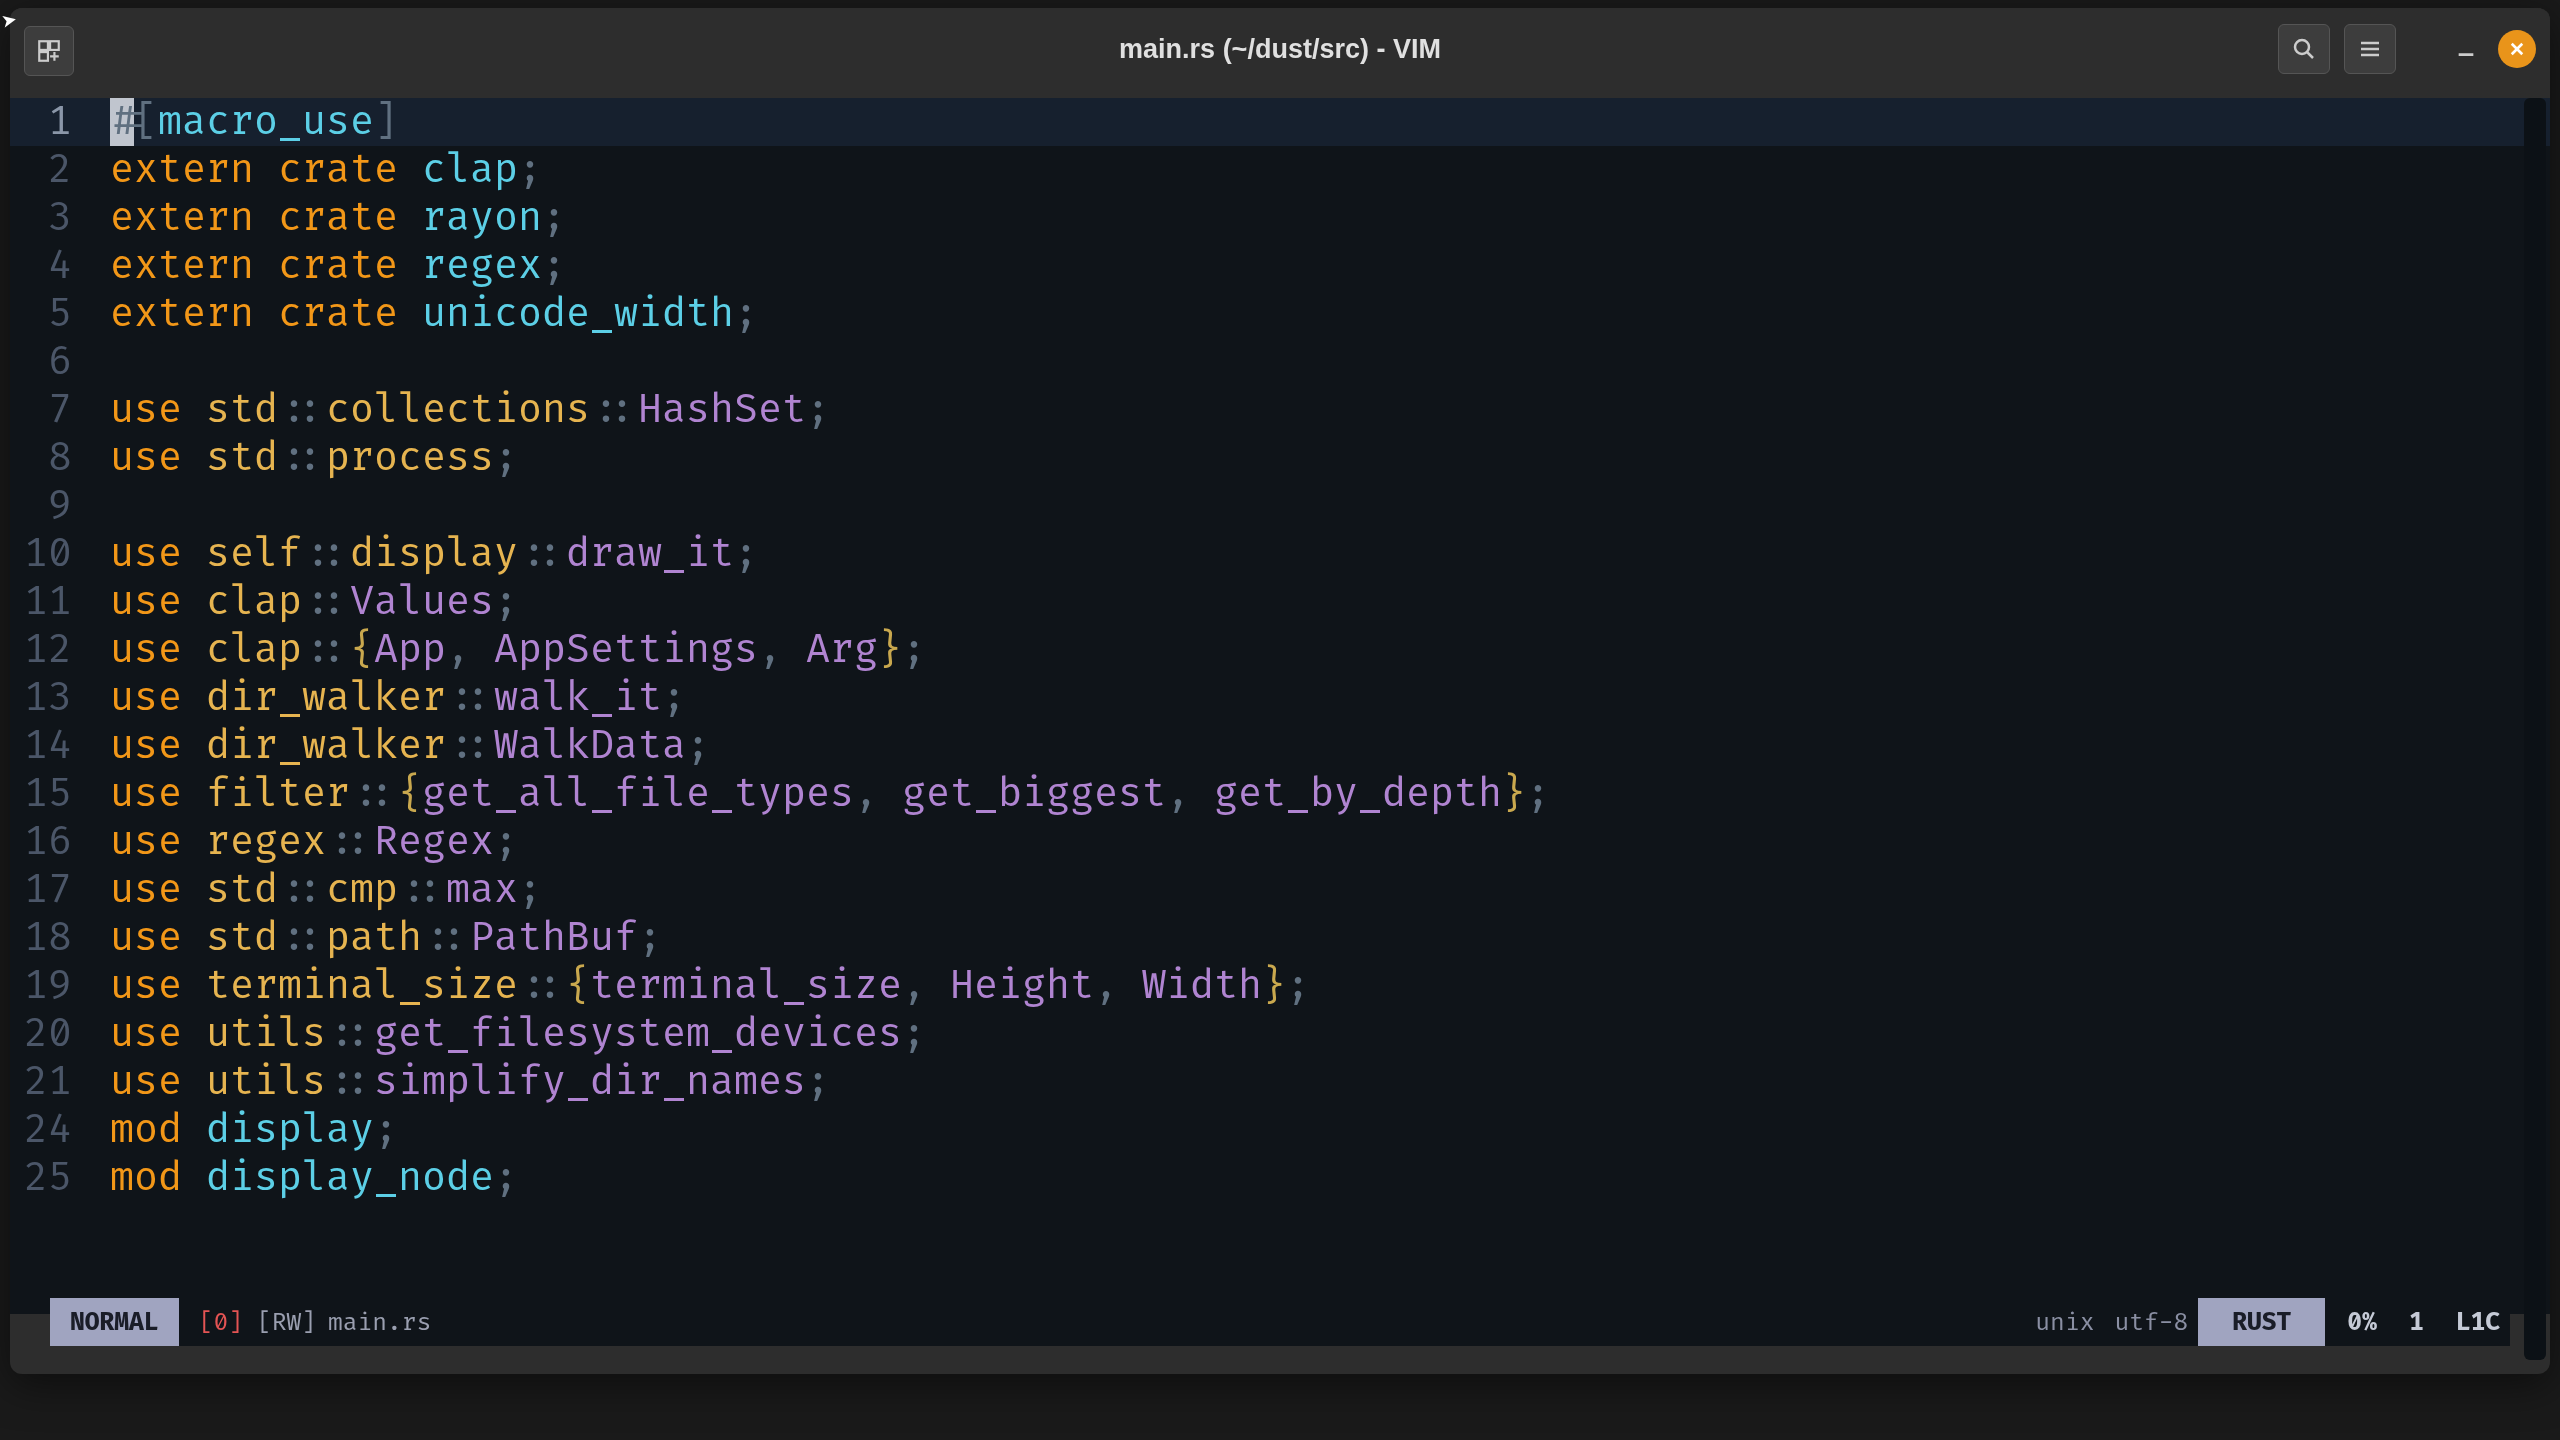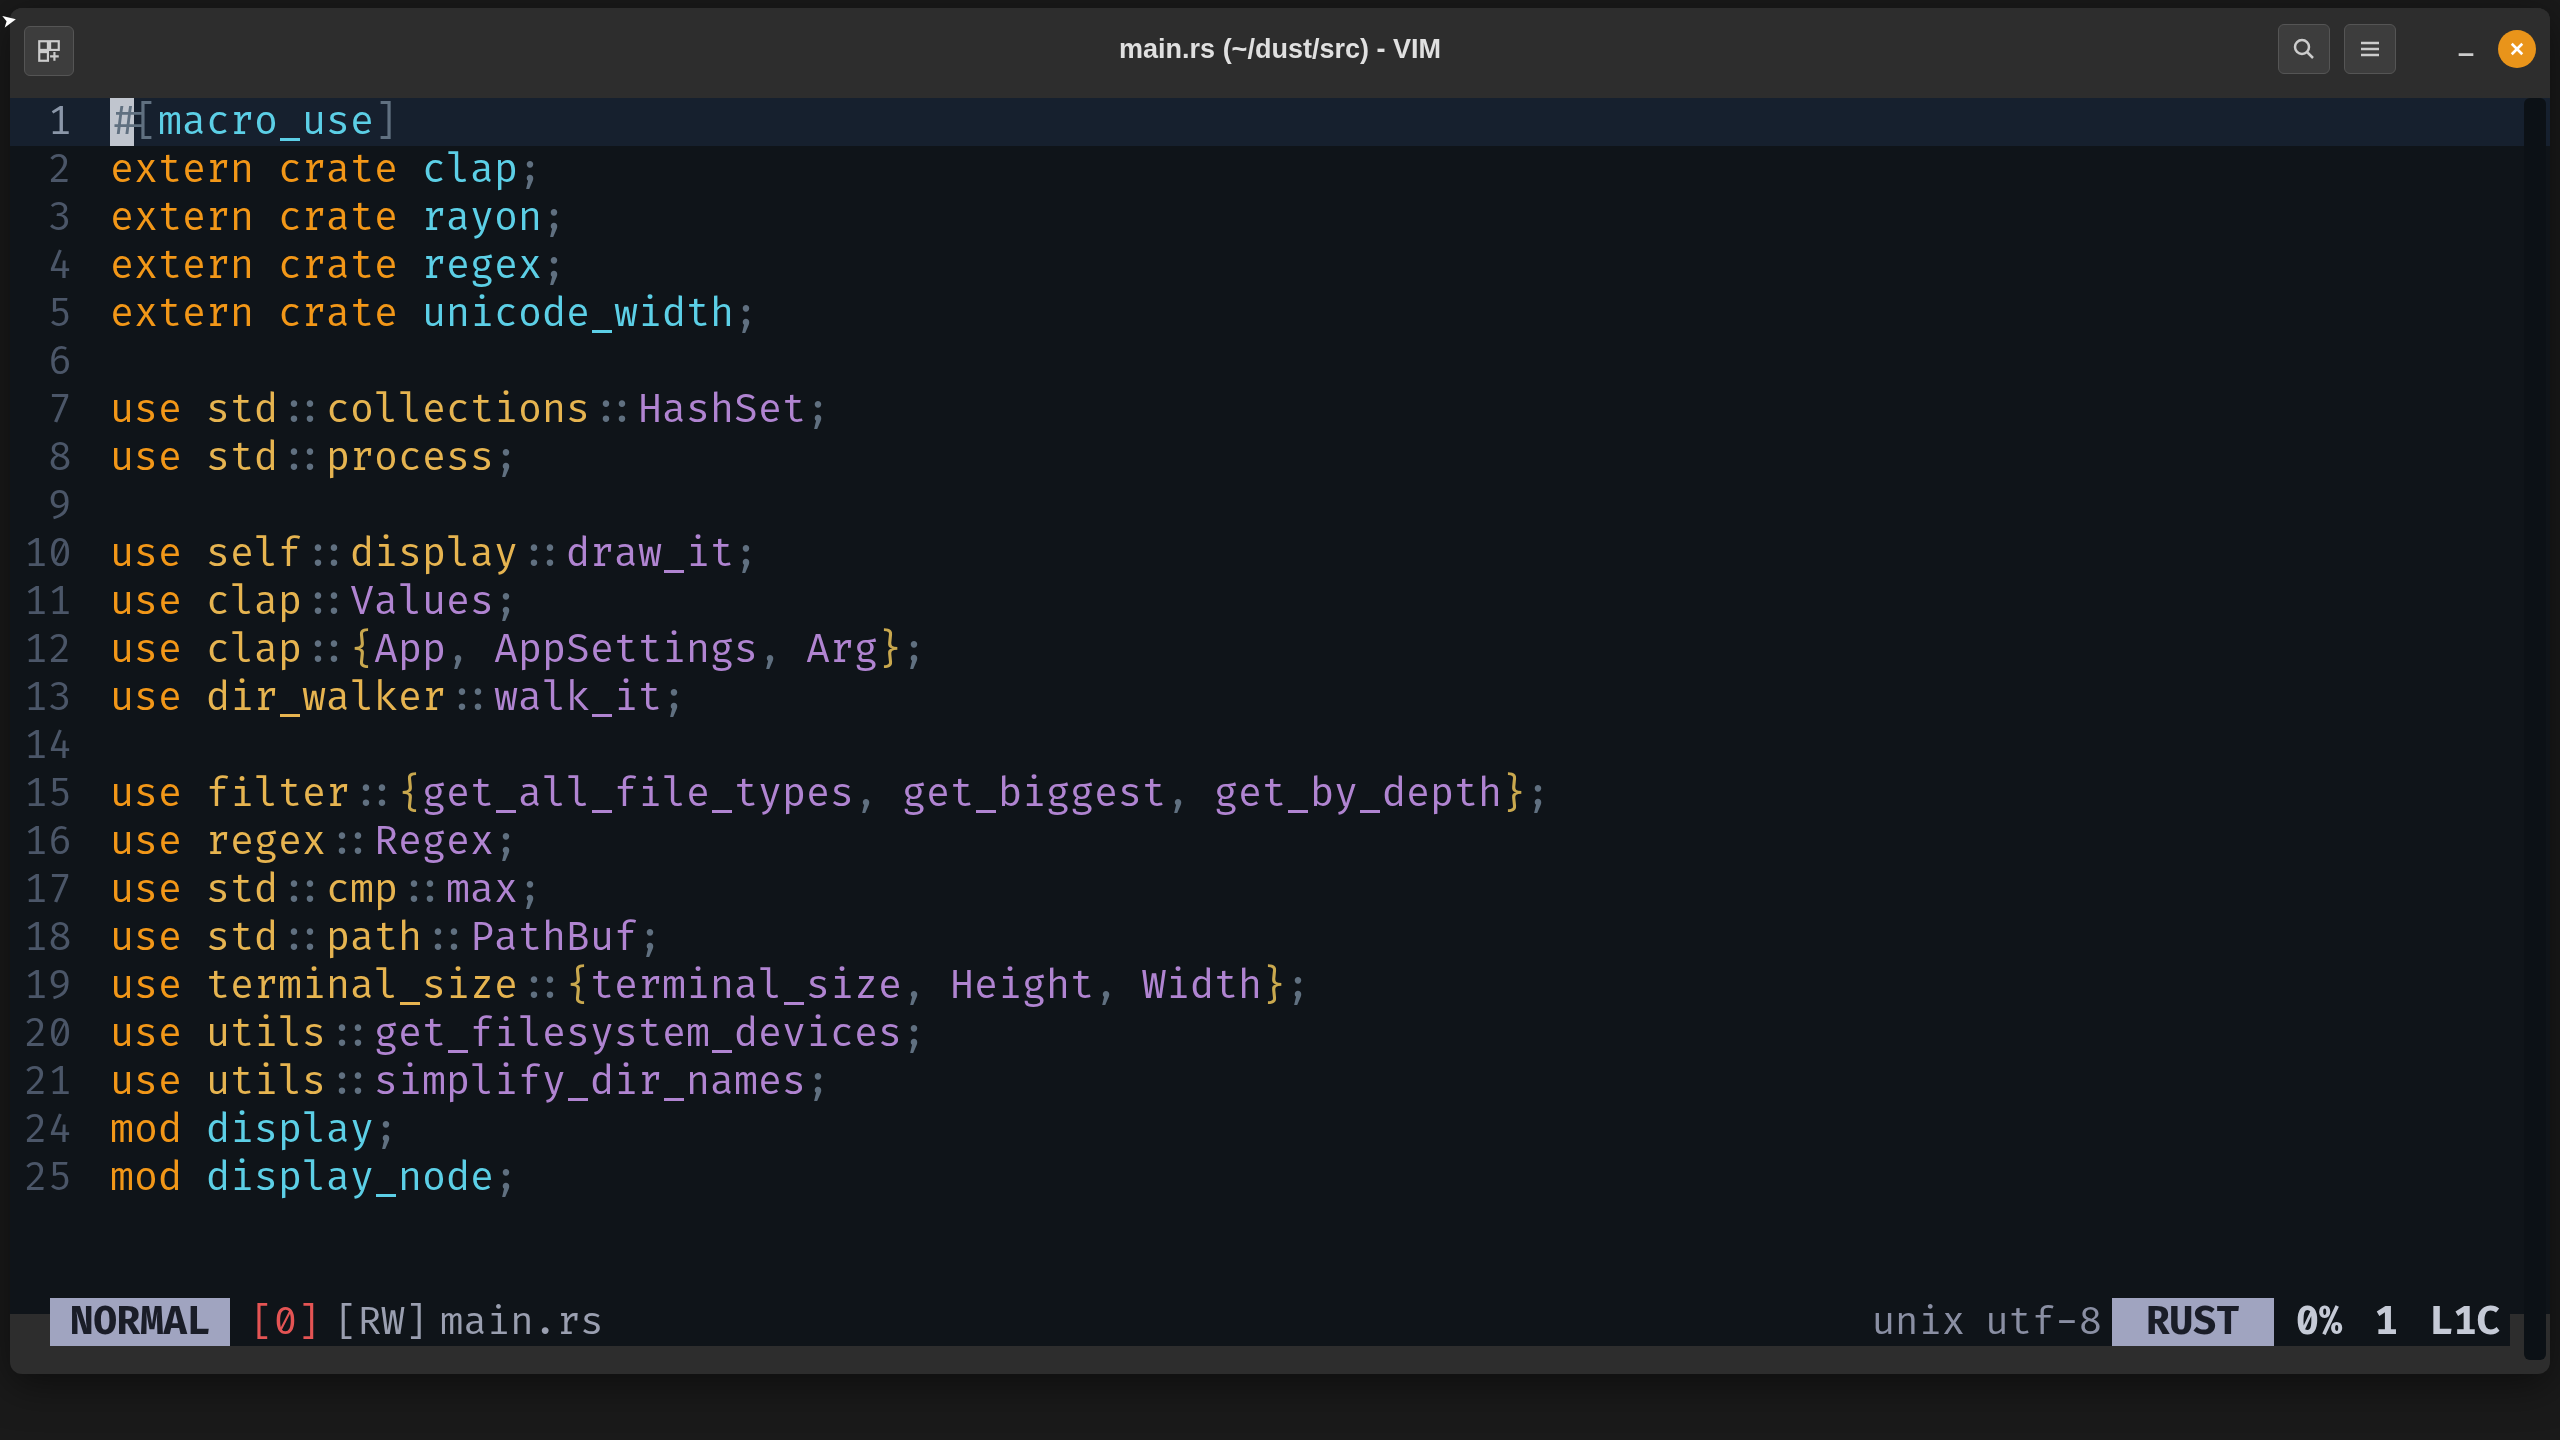--- a/index.html
+++ b/index.html
@@ -133,21 +133,21 @@
   
   .statusbar {
     position: absolute;
     left: 40px;
     right: 40px;
     bottom: 28px;
     height: 48px;
     display: flex;
     align-items: center;
     font-family: "Fira Code", "Consolas", monospace;
-    font-size: 38px;
+    font-size: 24px;
     background: #0f1419;
   }
   .status-mode {
     background: #a0a4c0;
     color: #1a1d28;
     padding: 0 20px;
     font-weight: bold;
     height: 100%;
     display: flex;
     align-items: center;
@@ -282,20 +282,21 @@
       <div class="line">
         <div class="gutter">12</div>
         <div class="code"><span class="kw-orange">use </span><span class="kw-yellow">clap</span><span class="punct">::</span><span class="brace">{</span><span class="ident-purple">App</span><span class="punct">, </span><span class="ident-purple">AppSettings</span><span class="punct">, </span><span class="ident-purple">Arg</span><span class="brace">}</span><span class="punct">;</span></div>
       </div>
       <div class="line">
         <div class="gutter">13</div>
         <div class="code"><span class="kw-orange">use </span><span class="kw-yellow">dir_walker</span><span class="punct">::</span><span class="ident-purple">walk_it</span><span class="punct">;</span></div>
       </div>
       <div class="line">
         <div class="gutter">14</div>
+        <div class="code"><span class="kw-orange">use </span><span class="kw-yellow">dir_walker</span><span class="punct">::</span><span class="ident-purple">WalkData</span><span class="punct">;</span></div>
       </div>
       <div class="line">
         <div class="gutter">15</div>
         <div class="code"><span class="kw-orange">use </span><span class="kw-yellow">filter</span><span class="punct">::</span><span class="brace">{</span><span class="ident-purple">get_all_file_types</span><span class="punct">, </span><span class="ident-purple">get_biggest</span><span class="punct">, </span><span class="ident-purple">get_by_depth</span><span class="brace">}</span><span class="punct">;</span></div>
       </div>
       <div class="line">
         <div class="gutter">16</div>
         <div class="code"><span class="kw-orange">use </span><span class="kw-yellow">regex</span><span class="punct">::</span><span class="ident-purple">Regex</span><span class="punct">;</span></div>
       </div>
       <div class="line">

